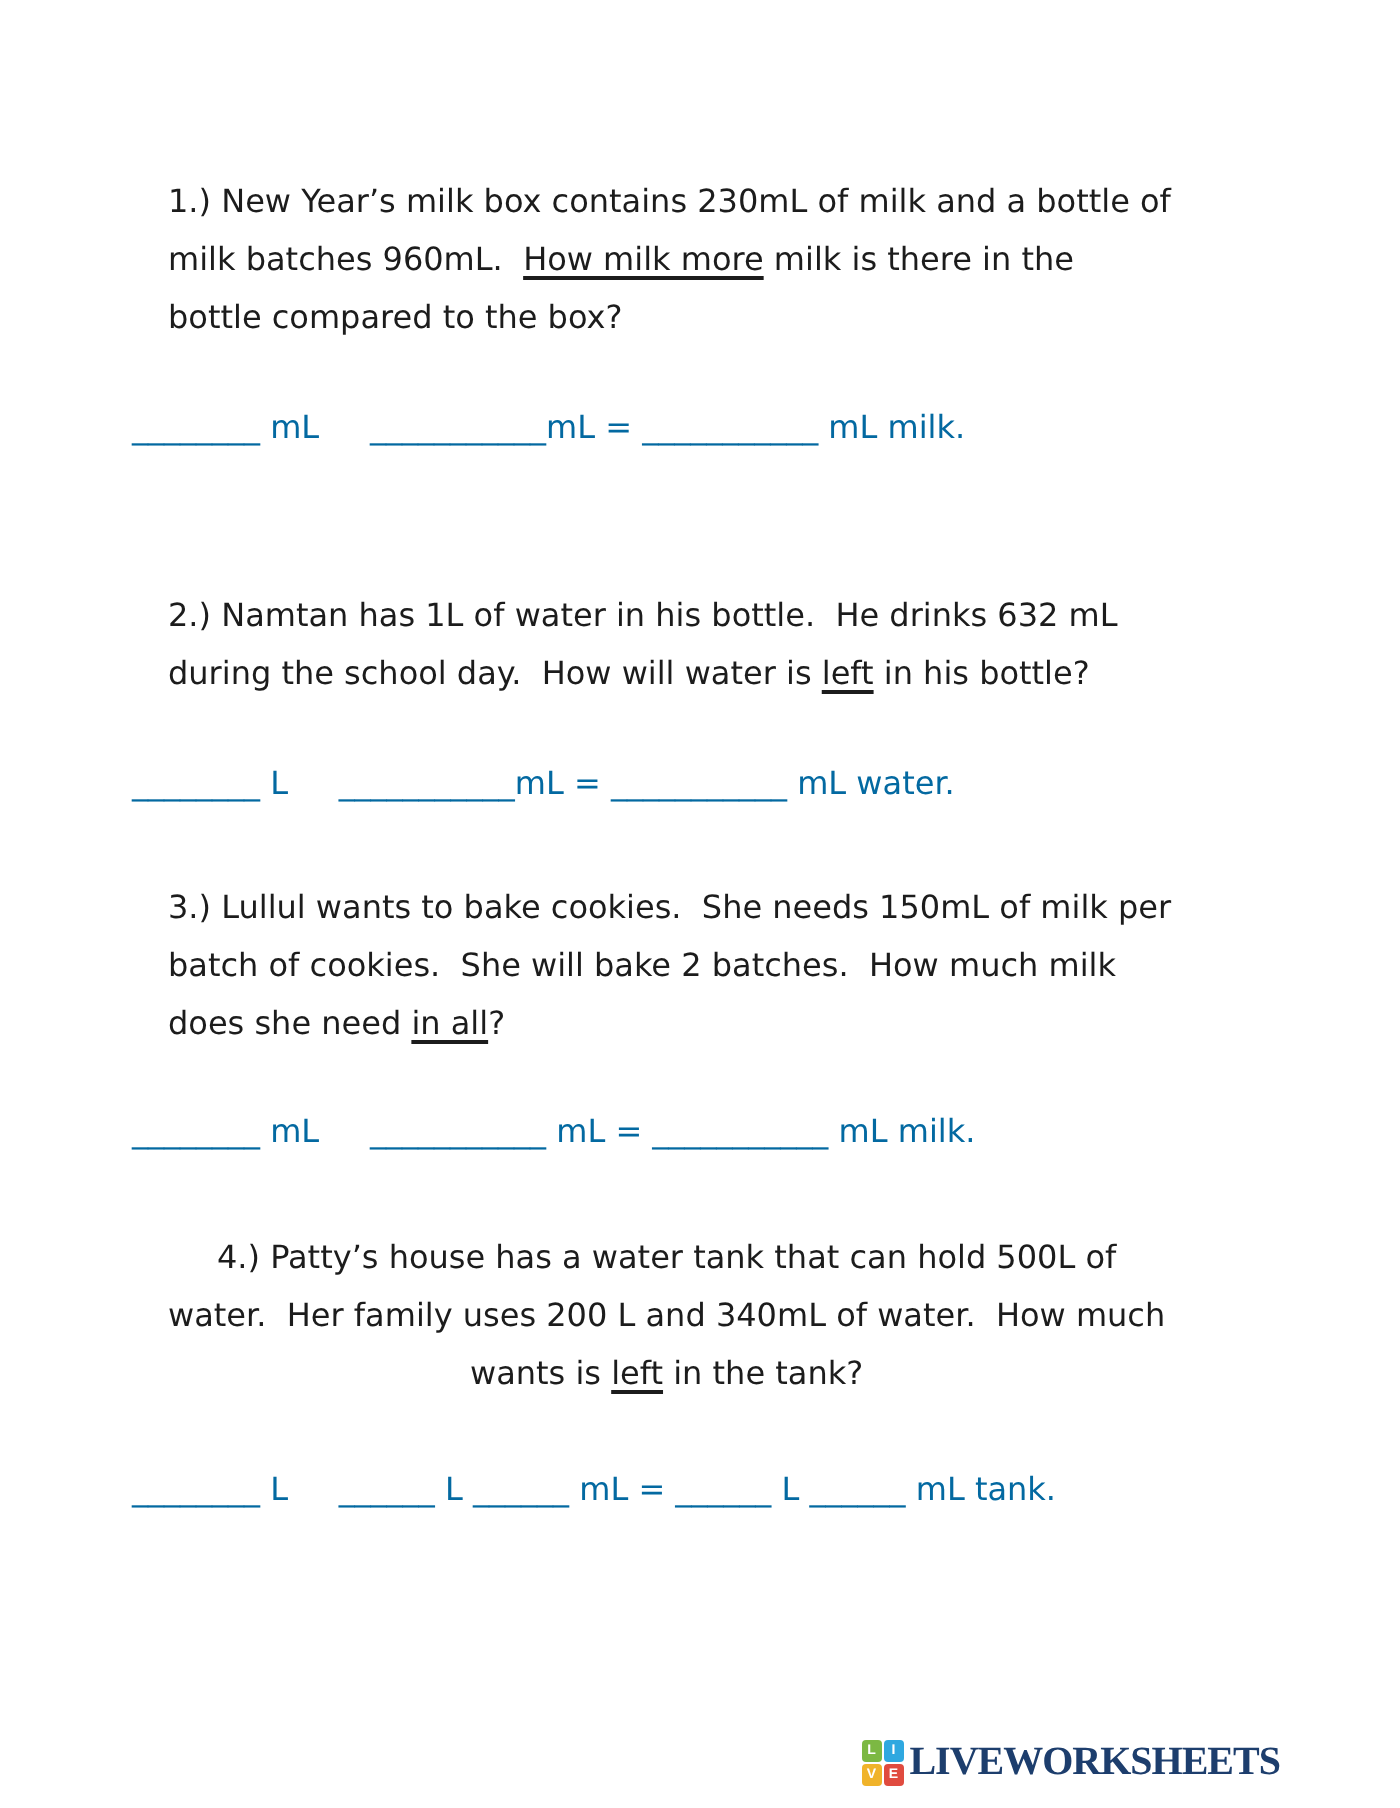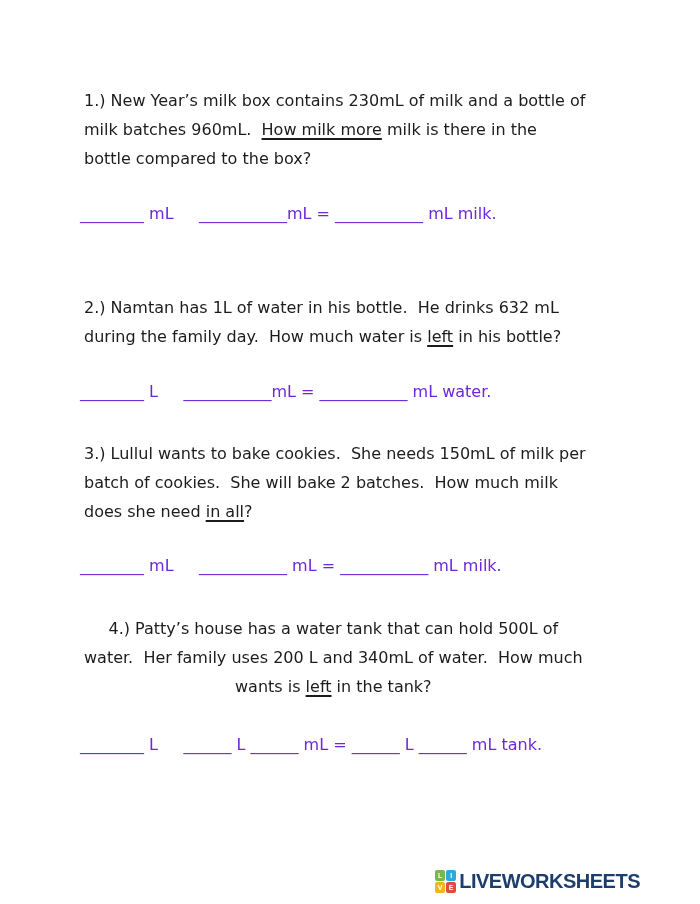--- a/index.html
+++ b/index.html
@@ -26,25 +26,25 @@
     line-height: 29px;
     color: #1c1c1c;
   }
   .qline .u {
     text-decoration: underline;
     text-underline-offset: 3px;
     text-decoration-thickness: 1.5px;
   }
   .answer-line {
     position: absolute;
-    left: 80px;
+    left: 66px;
     white-space: pre;
     font-size: 16px;
     line-height: 22px;
-    color: #6d28d9;
+    color: #0369a1;
   }
   .footer-logo {
     position: absolute;
     top: 870px;
     right: 8px;
     display: flex;
     align-items: center;
     gap: 3px;
   }
   .logo-grid {
@@ -58,41 +58,41 @@
     display: flex;
     align-items: center;
     justify-content: center;
     color: #ffffff;
     font-family: "Liberation Sans", sans-serif;
     font-weight: bold;
     font-size: 7px;
     line-height: 1;
   }
   .logo-word {
-    font-family: Liberation Sans, sans-serif;
+    font-family: Liberation Serif, serif;
     font-weight: bold;
     font-size: 20px;
     letter-spacing: -0.5px;
   }
 </style>
 </head>
 <body>
 
 <div class="page">
 
   <div class="qblock" style="top: 86px;">
     <div class="qline">1.) New Year’s milk box contains 230mL of milk and a bottle of</div>
     <div class="qline"><span>milk batches 960mL.  </span><span class="u">How milk more</span><span> milk is there in the</span></div>
     <div class="qline">bottle compared to the box?</div>
   </div>
   <div class="answer-line" style="top: 203px;">________ mL     ___________mL = ___________ mL milk.</div>
 
   <div class="qblock" style="top: 293px;">
     <div class="qline">2.) Namtan has 1L of water in his bottle.  He drinks 632 mL</div>
-    <div class="qline"><span>during the family day.  How much water is </span><span class="u">left</span><span> in his bottle?</span></div>
+    <div class="qline"><span>during the school day.  How will water is </span><span class="u">left</span><span> in his bottle?</span></div>
   </div>
   <div class="answer-line" style="top: 381px;">________ L     ___________mL = ___________ mL water.</div>
 
   <div class="qblock" style="top: 439px;">
     <div class="qline">3.) Lullul wants to bake cookies.  She needs 150mL of milk per</div>
     <div class="qline">batch of cookies.  She will bake 2 batches.  How much milk</div>
     <div class="qline"><span>does she need </span><span class="u">in all</span><span>?</span></div>
   </div>
   <div class="answer-line" style="top: 555px;">________ mL     ___________ mL = ___________ mL milk.</div>
 

